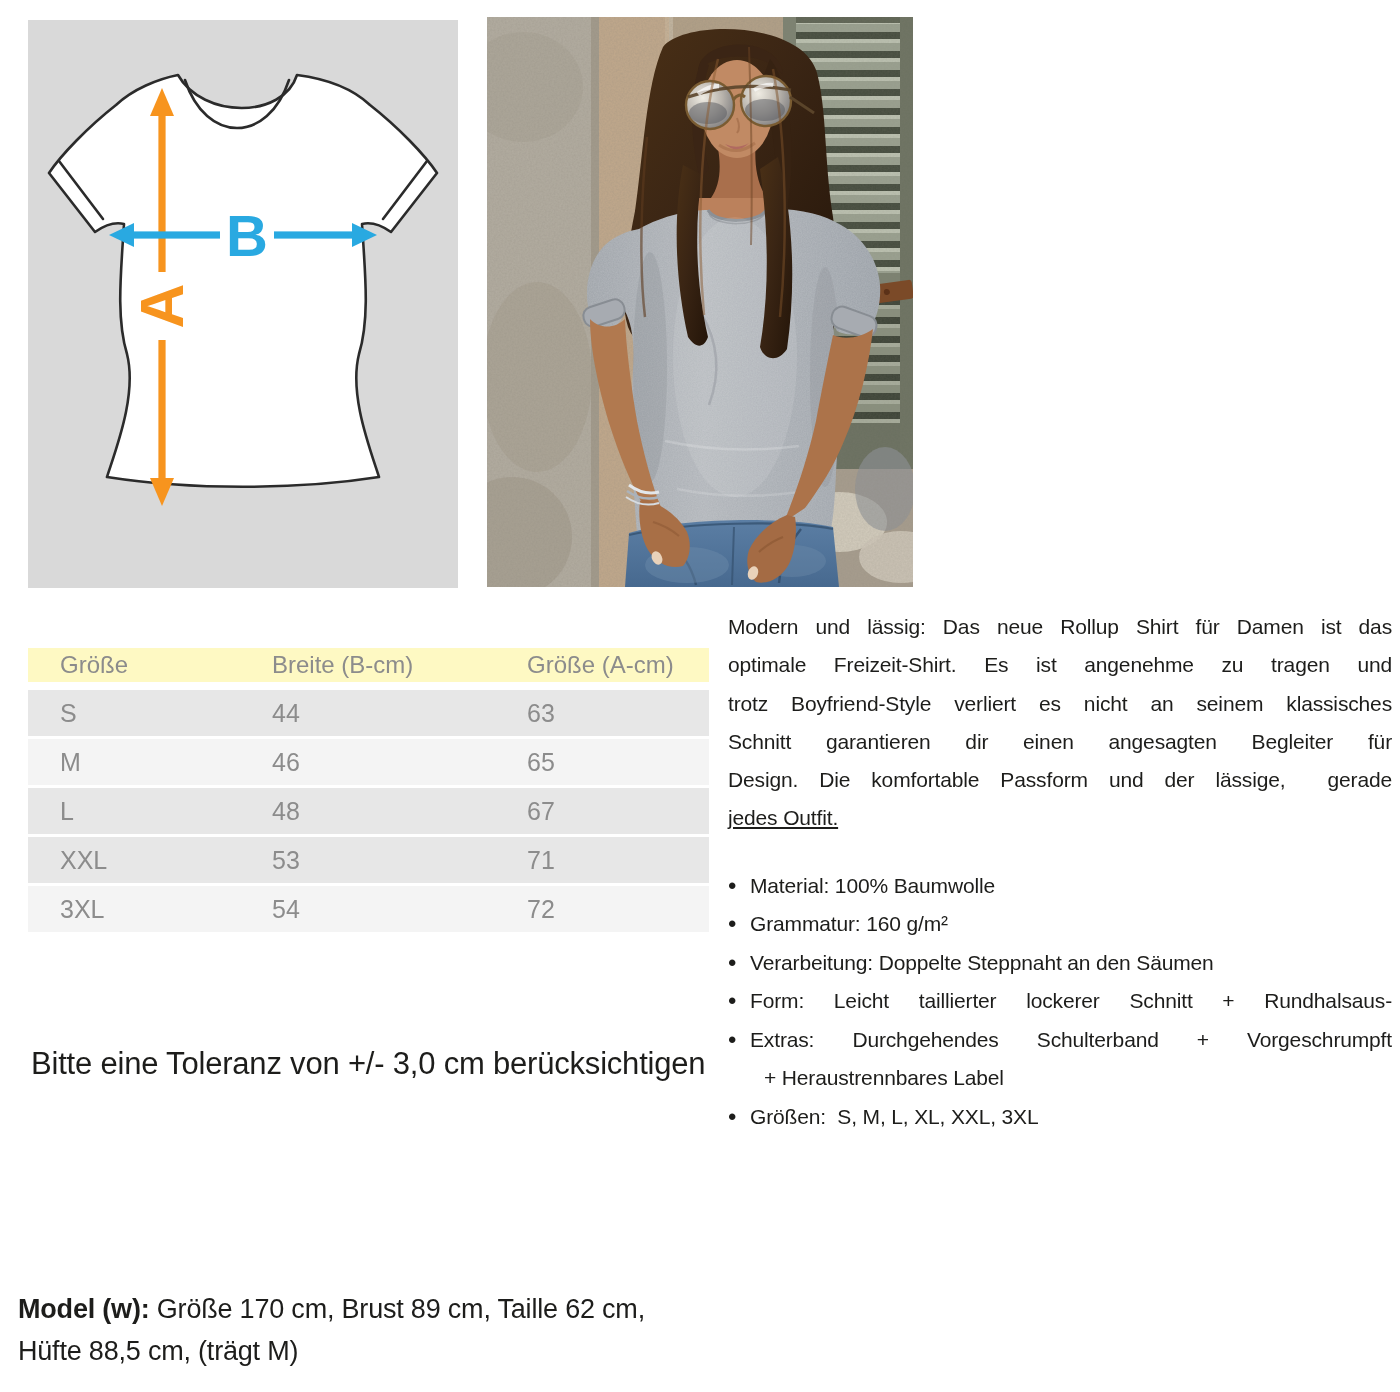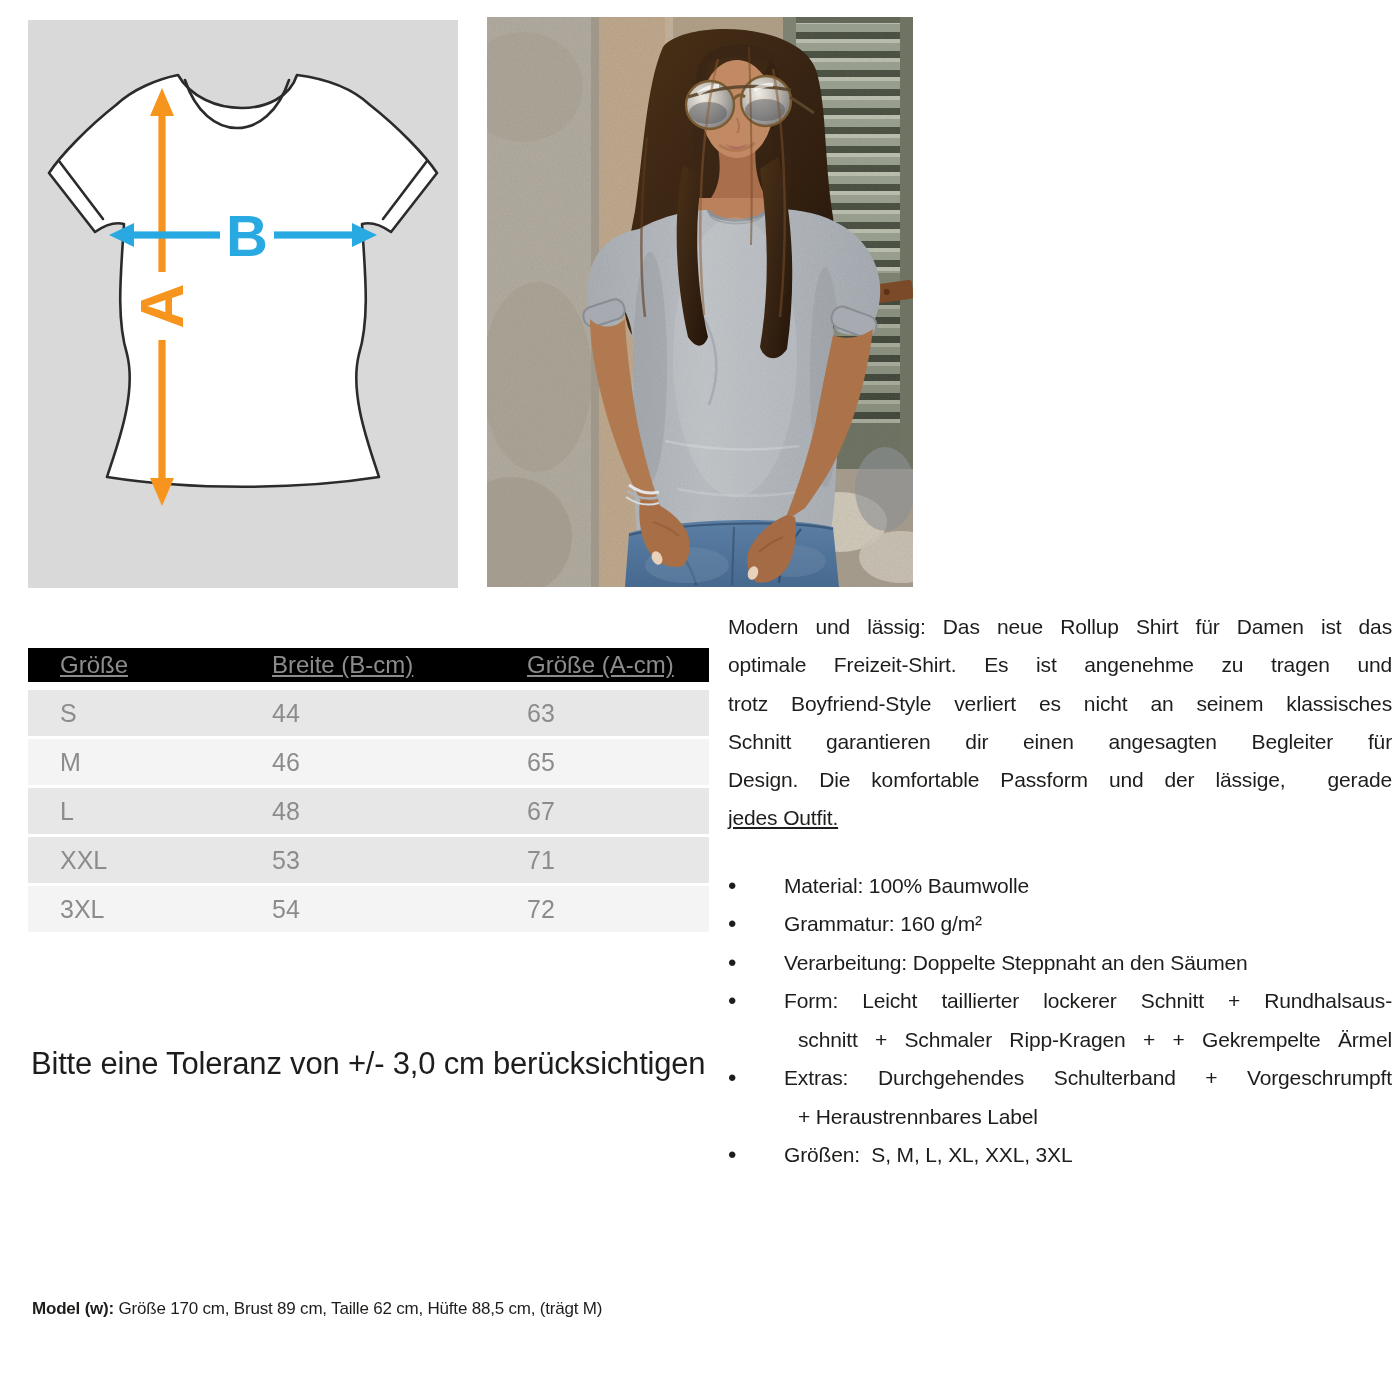--- a/index.html
+++ b/index.html
@@ -9,38 +9,38 @@
   }
   
   .diagram-panel{position:absolute;left:28px;top:20px;width:430px;height:568px;}
   .photo-panel{position:absolute;left:487px;top:17px;width:426px;height:570px;}
   .diagram-panel svg,.photo-panel svg{display:block;}
 
   
   .size-table{position:absolute;left:28px;top:648px;width:681px;font-size:24px;color:#8c8c8c;}
   .trow{display:grid;grid-template-columns:212px 255px 1fr;align-items:center;}
   .trow span{padding-left:32px;white-space:nowrap;}
-  .thead{height:34px;background:#000000;margin-bottom:8px;text-decoration:underline;}
+  .thead{height:34px;background:#fef9c3;margin-bottom:8px;}
   .drow{height:46px;margin-bottom:3px;font-size:25px;}
   .r-dark{background:#e7e7e7;}
   .r-light{background:#f4f4f4;}
 
   
   .tolerance{position:absolute;left:31px;top:1046px;margin:0;font-size:31px;letter-spacing:-.2px;}
-  .model-info{position:absolute;left:32px;top:1288px;margin:0;width:684px;font-size:17px;line-height:42px;letter-spacing:-.2px;}
+  .model-info{position:absolute;left:18px;top:1288px;margin:0;width:684px;font-size:27px;line-height:42px;letter-spacing:-.2px;}
   .model-info .b{font-weight:bold;}
 
   
   .description{position:absolute;left:728px;top:608px;width:664px;font-size:21px;letter-spacing:-.15px;}
   .jline{line-height:38.3px;text-align:justify;text-align-last:justify;white-space:pre-wrap;}
   .jlast{text-align:left;text-align-last:left;text-decoration:underline;}
   .bullets{margin-top:29px;}
   .bullet-item{display:flex;}
   .marker{flex:0 0 22px;width:22px;font-size:24px;line-height:38.5px;}
-  .btext{flex:1;margin-left:34px;}
+  .btext{flex:1;}
   .bline{line-height:38.5px;white-space:pre-wrap;}
   .stretch{text-align:justify;text-align-last:justify;}
   .cont{padding-left:14px;}
 </style>
 </head>
 <body>
 
 <div class="page">
 
   <div class="diagram-panel">
@@ -282,21 +282,20 @@
       <div class="bullet-item">
         <span class="marker">•</span>
         <div class="btext">
             <div class="bline">Verarbeitung: Doppelte Steppnaht an den Säumen</div>
           </div>
       </div>
       <div class="bullet-item">
         <span class="marker">•</span>
         <div class="btext">
           <div class="bline stretch">Form: Leicht taillierter lockerer Schnitt + Rundhalsaus-</div>
-          <div class="bline stretch cont">schnitt + Schmaler Ripp-Kragen + + Gekrempelte Ärmel</div>
         </div>
       </div>
       <div class="bullet-item">
         <span class="marker">•</span>
         <div class="btext">
           <div class="bline stretch">Extras: Durchgehendes Schulterband + Vorgeschrumpft</div>
           <div class="bline cont">+ Heraustrennbares Label</div>
         </div>
       </div>
       <div class="bullet-item">

